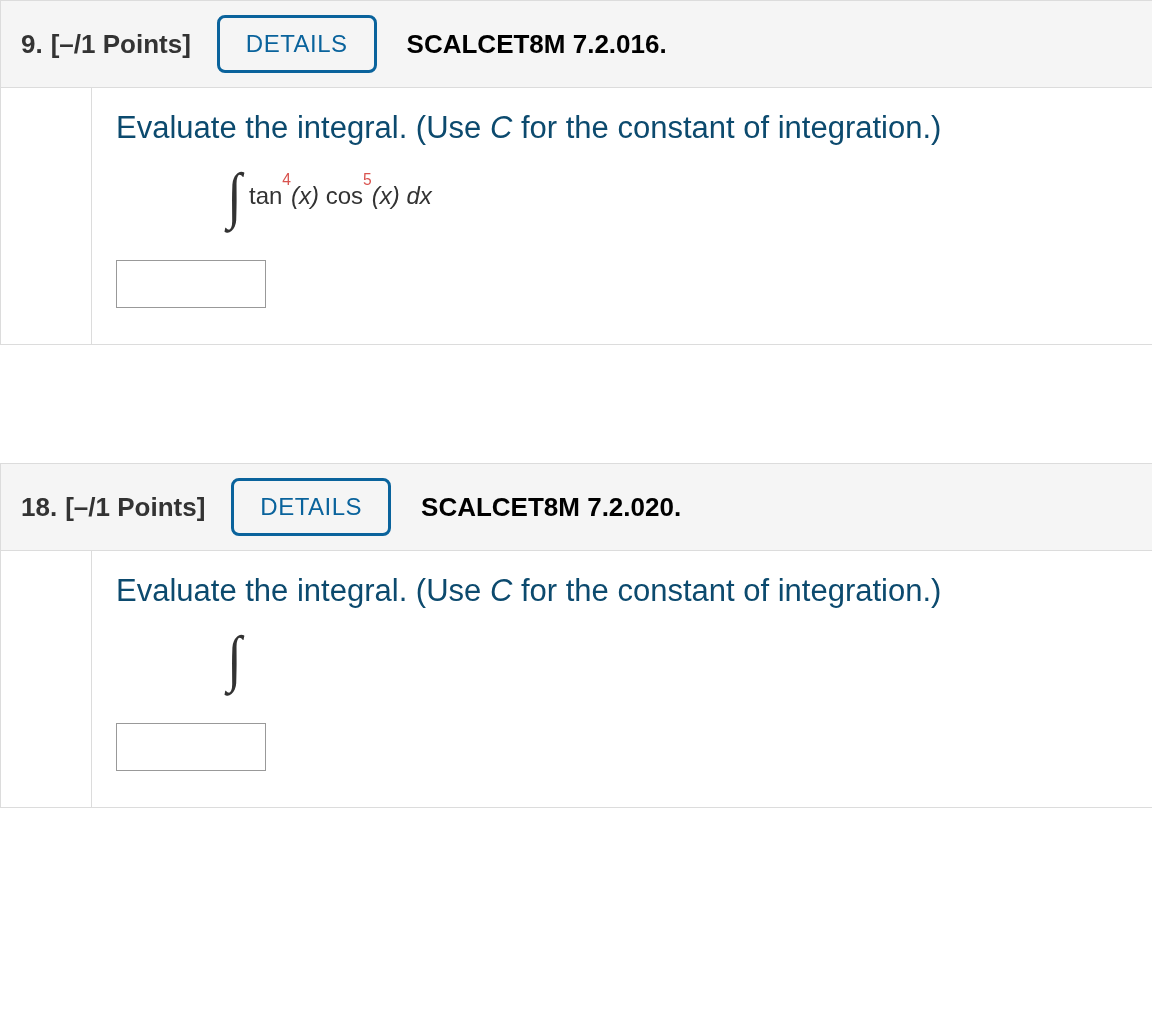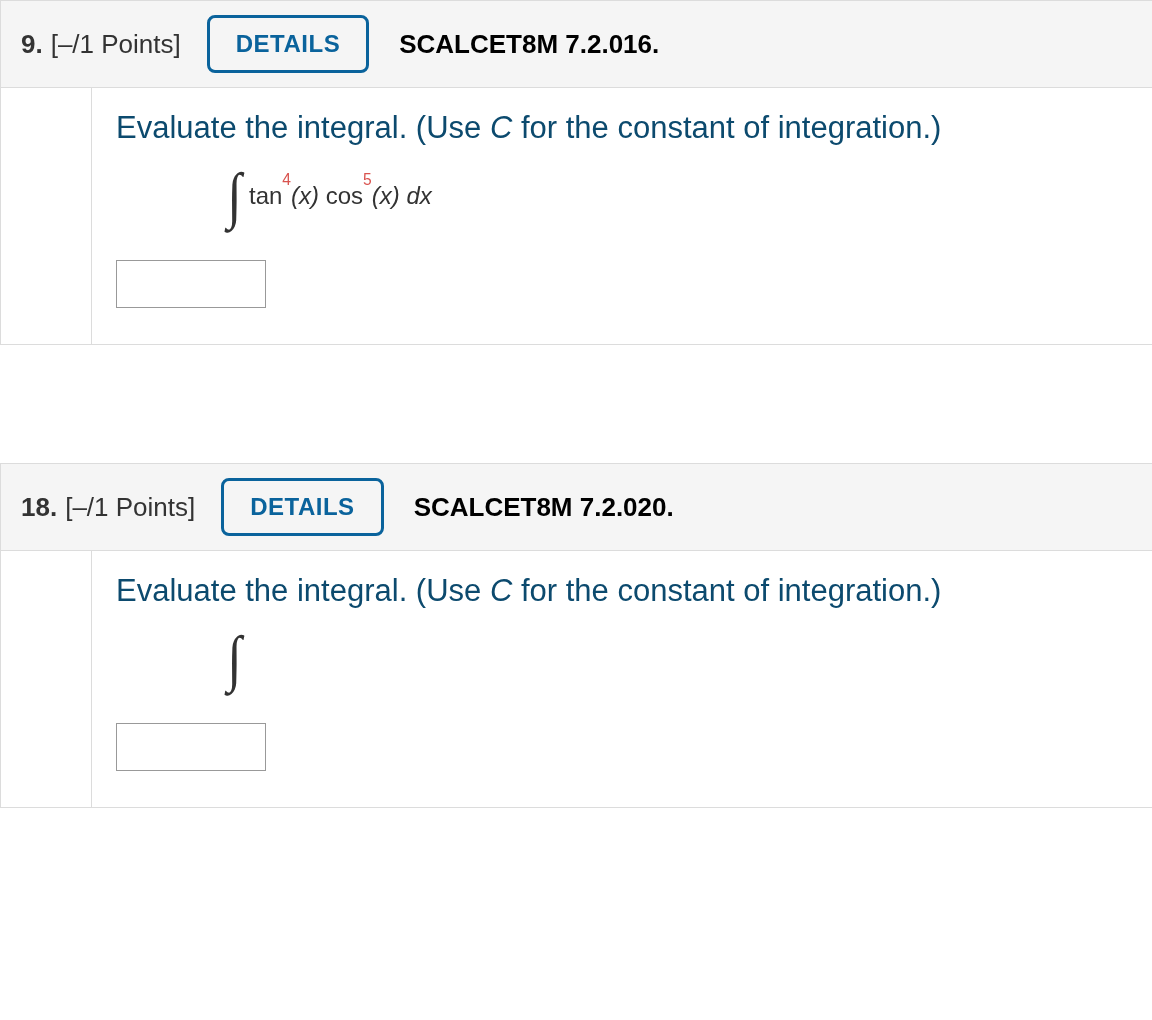--- a/index.html
+++ b/index.html
@@ -22,31 +22,31 @@
     align-items: center;
     padding: 14px 20px;
   }
   .q-number {
     font-weight: 700;
     font-size: 26px;
     color: #333;
     margin-right: 8px;
   }
   .q-points {
-    font-weight: 400;
+    font-weight: 700;
     font-size: 26px;
     color: #333;
   }
   .details-btn {
     margin-left: 26px;
     border: 3px solid #0a639c;
     border-radius: 8px;
     background: none;
     color: #0a639c;
-    font-weight: 700;
+    font-weight: 400;
     font-size: 24px;
     padding: 12px 26px;
     cursor: pointer;
     letter-spacing: 0.5px;
   }
   .q-code {
     margin-left: 30px;
     font-weight: 700;
     font-size: 26px;
     color: #000000;

